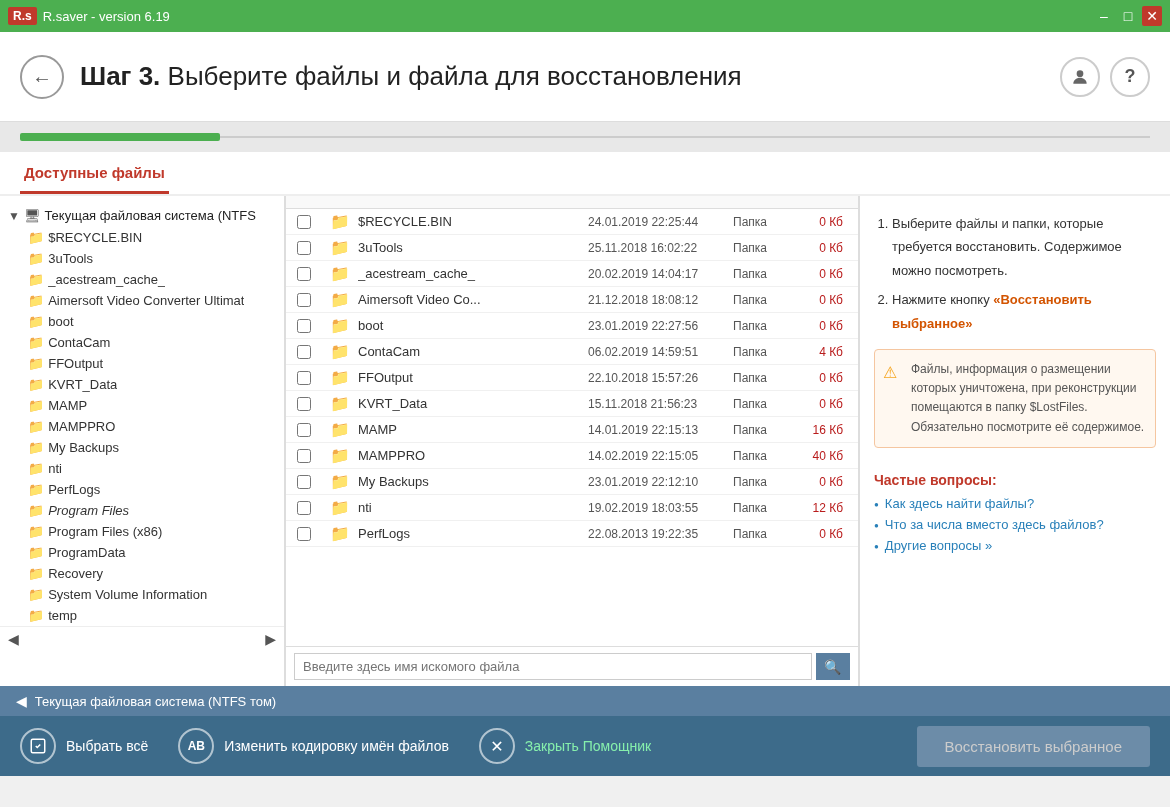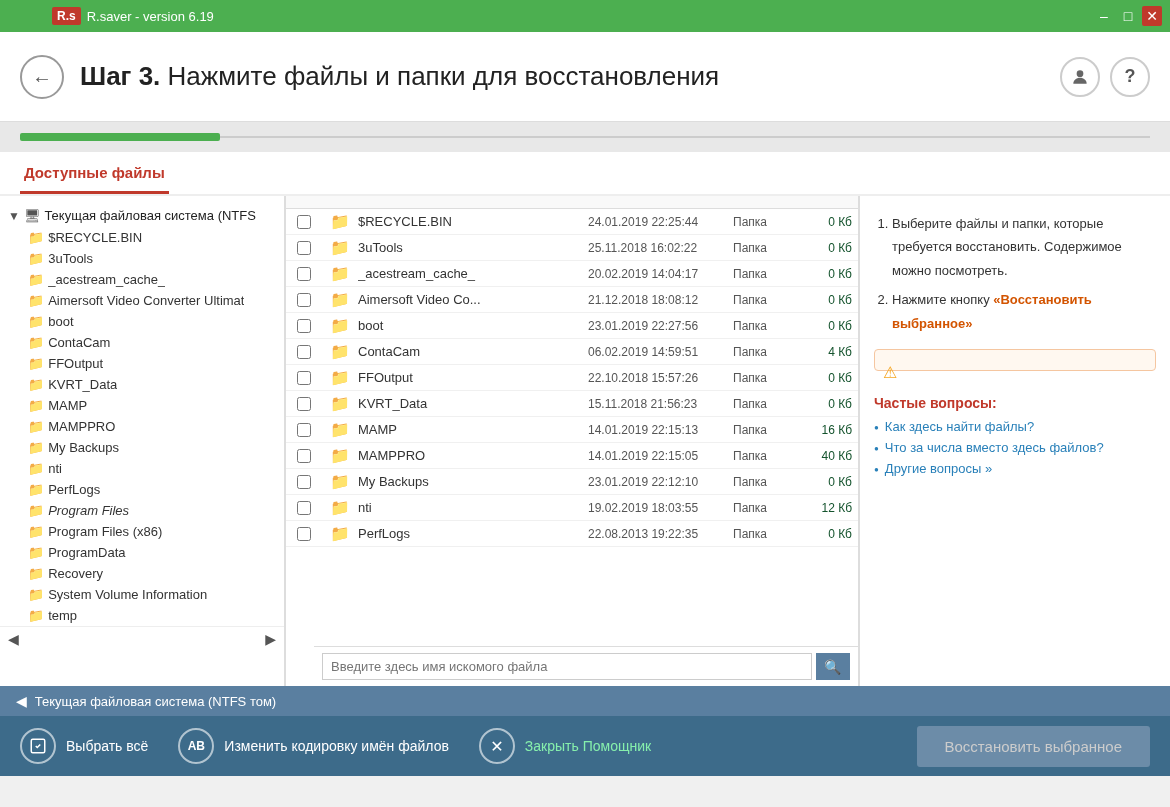--- a/index.html
+++ b/index.html
@@ -18,21 +18,20 @@
       user-select: none;
     }
     .titlebar-left { display: flex; align-items: center; gap: 6px; }
     .titlebar-logo {
       background: #c0392b;
       color: white;
       font-weight: bold;
       font-size: 12px;
       padding: 2px 5px;
       border-radius: 2px;
-      margin-left: 44px;
     }
     .titlebar-controls { display: flex; gap: 4px; }
     .titlebar-btn {
       width: 20px; height: 20px;
       display: flex; align-items: center; justify-content: center;
       cursor: pointer; color: white; font-size: 14px;
       background: transparent; border: none;
     }
     .titlebar-btn.close { background: #c0392b; border-radius: 2px; }
 
@@ -174,28 +173,27 @@
       padding: 3px 0;
       border-bottom: 1px solid #f0f0f0;
       font-size: 13px;
       color: #333;
     }
     .col-check { width: 36px; display: flex; align-items: center; justify-content: center; flex-shrink: 0; }
     .col-icon { width: 36px; display: flex; align-items: center; justify-content: center; flex-shrink: 0; }
     .col-name { flex: 1; overflow: hidden; text-overflow: ellipsis; white-space: nowrap; font-size: 13px; }
     .col-date { width: 145px; font-size: 12px; color: #555; flex-shrink: 0; }
     .col-type { width: 70px; font-size: 12px; color: #555; flex-shrink: 0; }
-    .col-size { width: 55px; font-size: 12px; color: #14532d; flex-shrink: 0; text-align: right; padding-right: 6px; }
+    .col-size { width: 55px; font-size: 12px; color: #b91c1c; flex-shrink: 0; text-align: right; padding-right: 15px; }
 
     .search-row {
       padding: 6px 8px;
       border-top: 1px solid #ddd;
       display: flex;
       gap: 4px;
-      margin-left: 28px;
     }
     .search-input {
       flex: 1;
       border: 1px solid #ccc;
       padding: 5px 8px;
       font-size: 13px;
       color: #aaa;
       outline: none;
     }
     .search-btn {
@@ -315,21 +313,21 @@
   <div class="titlebar-controls">
     <button class="titlebar-btn">–</button>
     <button class="titlebar-btn">□</button>
     <button class="titlebar-btn close">✕</button>
   </div>
 </div>
 
 <div class="header">
   <div class="back-btn">←</div>
   <h1 class="header-title">
-    <strong>Шаг 3.</strong><span> Нажмите файлы и папки для восстановления</span>
+    <strong>Шаг 3.</strong><span> Выберите файлы и файла для восстановления</span>
   </h1>
   <div class="header-right">
     <div class="header-icon-btn">
       <svg width="20" height="20" viewBox="0 0 24 24" fill="#666">
           <circle cx="12" cy="8" r="4"></circle>
           <path d="M4 20c0-4 3.6-7 8-7s8 3 8 7"></path>
         </svg>
     </div>
     <div class="header-icon-btn">
       <span style="font-size:18px;color:#555;font-weight:bold;">?</span>
@@ -560,21 +558,21 @@
     <div class="col-size">16 Кб</div>
   </div>
         <div class="file-row">
     <div class="col-check">
             <input type="checkbox" style="">
           </div>
     <div class="col-icon">
             <span style="color:#f5a623;font-size:16px;">📁</span>
           </div>
     <div class="col-name">MAMPPRO</div>
-    <div class="col-date">14.01.2019 22:15:05</div>
+    <div class="col-date">14.02.2019 22:15:05</div>
     <div class="col-type">Папка</div>
     <div class="col-size">40 Кб</div>
   </div>
         <div class="file-row">
     <div class="col-check">
             <input type="checkbox" style="">
           </div>
     <div class="col-icon">
             <span style="color:#f5a623;font-size:16px;">📁</span>
           </div>
@@ -622,20 +620,21 @@
     <div class="info-steps">
       <ol>
         <li>Выберите файлы и папки, которые требуется восстановить. Содержимое можно посмотреть.</li>
         <li>
           <span>Нажмите кнопку </span><span class="bold-orange">«Восстановить выбранное»</span>
         </li>
       </ol>
     </div>
     <div class="info-warning">
       <span class="warn-icon">⚠</span>
+      <span>Файлы, информация о размещении которых уничтожена, при реконструкции помещаются в папку $LostFiles. Обязательно посмотрите её содержимое.</span>
     </div>
     <div class="faq-section">
       <div class="faq-title">Частые вопросы:</div>
       <div class="faq-item">
         <span class="faq-dot">●</span>
         <span>Как здесь найти файлы?</span>
       </div>
       <div class="faq-item">
         <span class="faq-dot">●</span>
         <span>Что за числа вместо здесь файлов?</span>

